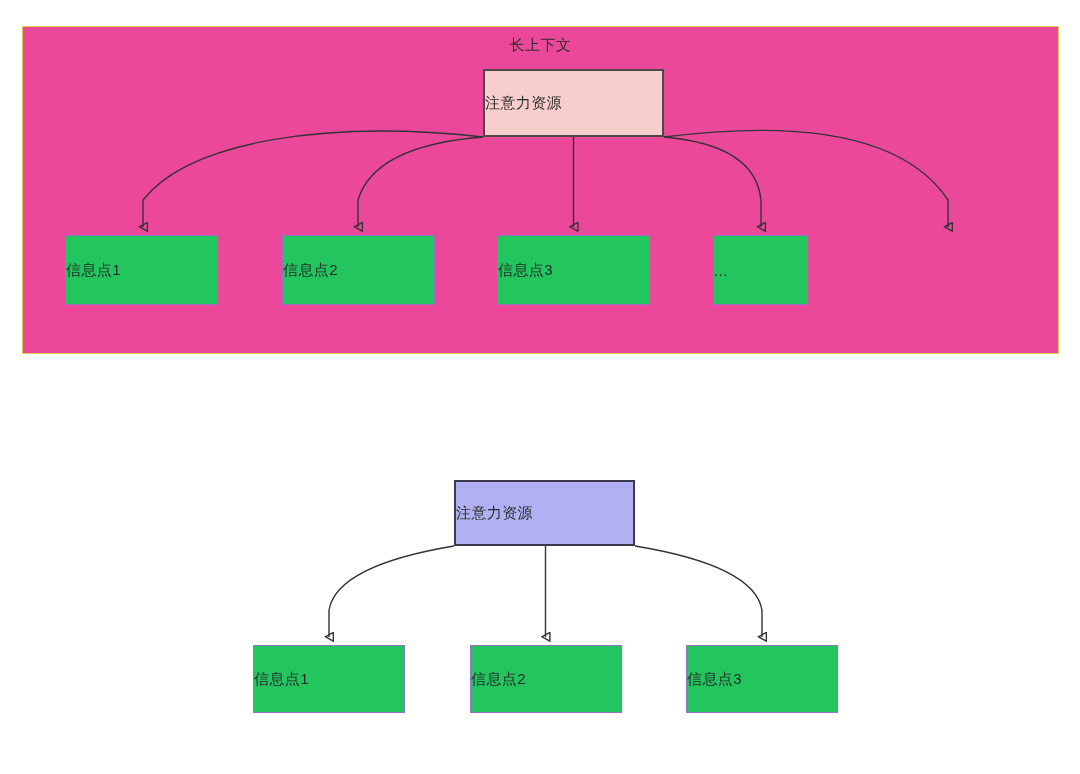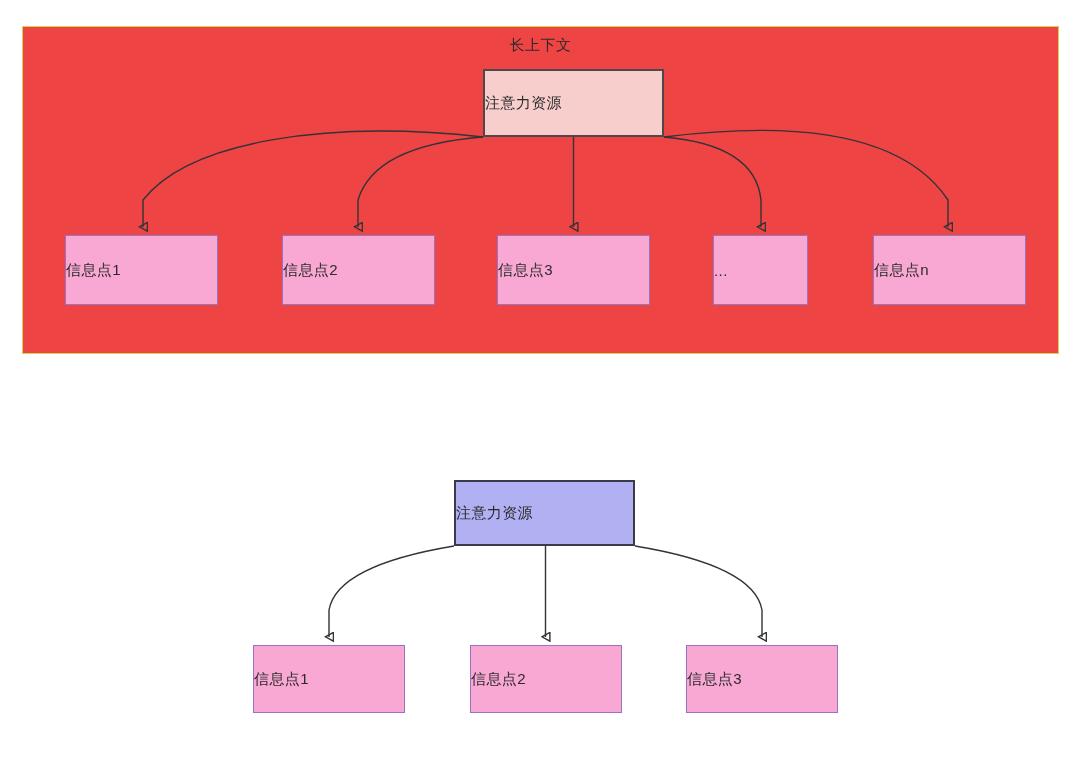--- a/index.html
+++ b/index.html
@@ -15,21 +15,21 @@
     overflow: hidden;
   }
   .stage {
     position: absolute;
     left: 0; top: 0;
     width: 1080px;
     height: 774px;
   }
   .panel {
     position: absolute;
-    background: #ef4444;
+    background: #ec4899;
     border: 1px solid #d6d14f;
     box-sizing: border-box;
   }
   #panel-long {
     left: 22px;
     top: 26px;
     width: 1037px;
     height: 328px;
   }
   #panel-short {
@@ -64,21 +64,21 @@
     background: #f8cecc;
     border: 2px solid #50474a;
     color: #2b2b2b;
   }
   .node-attention-blue {
     background: #b0b0f2;
     border: 2px solid #3a3a4a;
     color: #2b2b2b;
   }
   .node-info {
-    background: #f9a8d4;
+    background: #22c55e;
     border: 1px solid #9673c4;
     color: #2b2b2b;
   }
 
   svg.edges {
     position: absolute;
     left: 0; top: 0;
     width: 1080px;
     height: 774px;
     pointer-events: none;
@@ -113,23 +113,20 @@
   </div>
 
   <div class="node node-info" style="left:497px; top:235px; width:153px; height:70px;">
     <span>信息点3</span>
   </div>
 
   <div class="node node-info" style="left:713px; top:235px; width:95px; height:70px;">
     <span>...</span>
   </div>
 
-  <div class="node node-info" style="left:873px; top:235px; width:153px; height:70px;">
-    <span>信息点n</span>
-  </div>
 
 
   <div class="node node-attention-blue" style="left:454px; top:480px; width:181px; height:66px;">
     <span>注意力资源</span>
   </div>
 
   <div class="node node-info" style="left:253px; top:645px; width:152px; height:68px;">
     <span>信息点1</span>
   </div>
 

